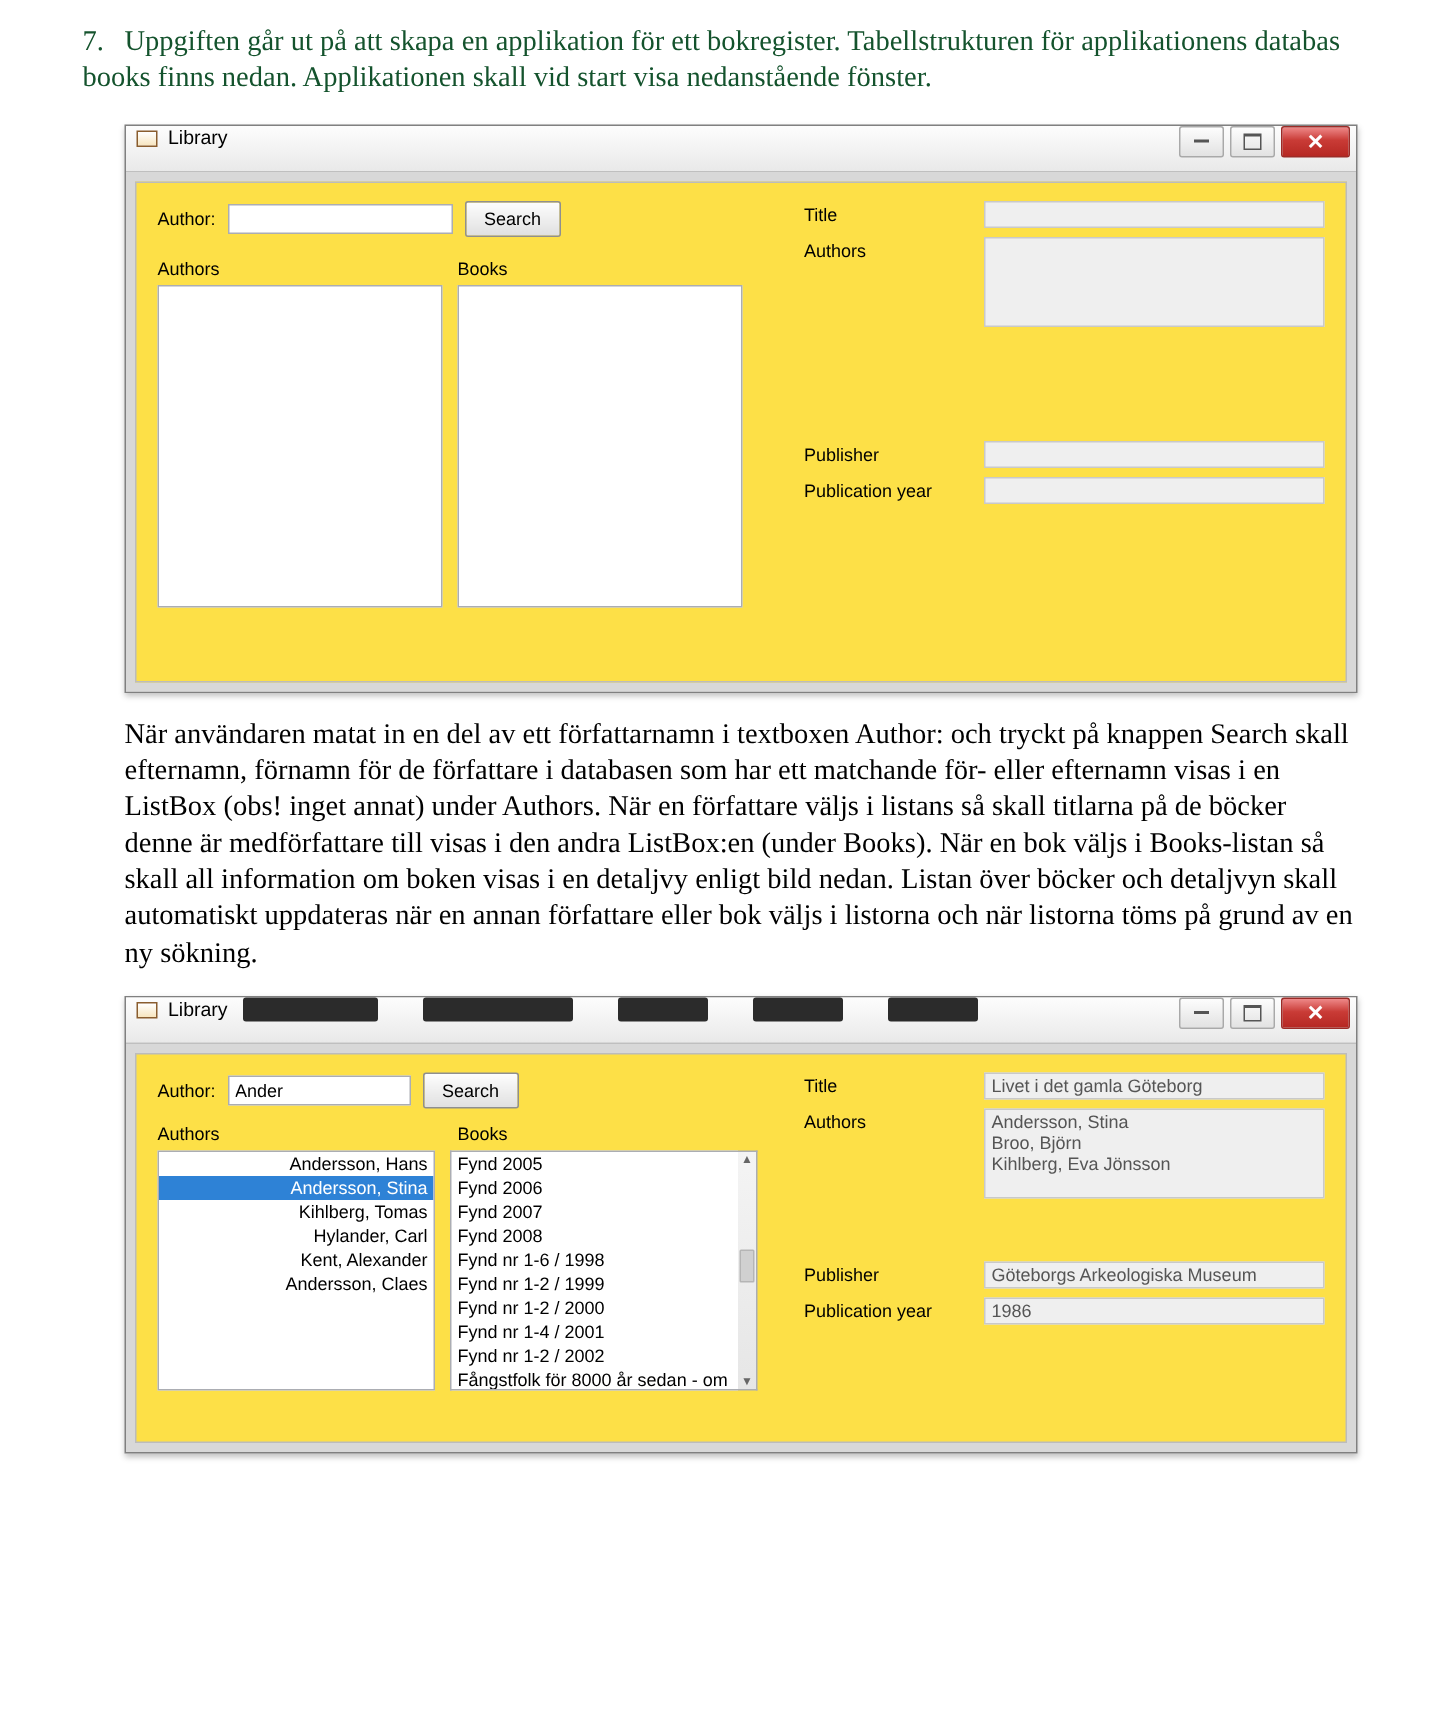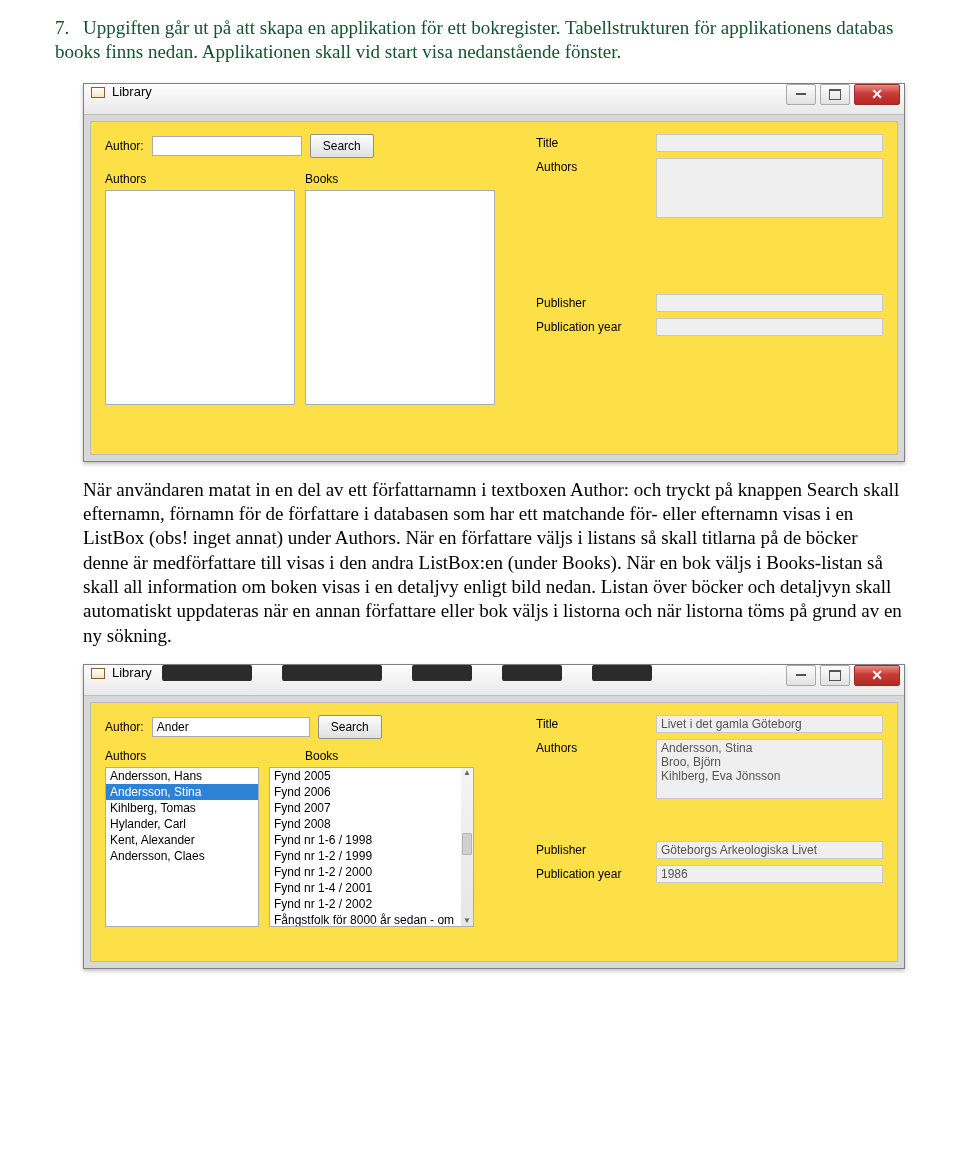--- a/index.html
+++ b/index.html
@@ -42,25 +42,25 @@
   .w1 .lists{display:flex;margin-top:4px;gap:10px;}
   .w1 .lists .lbox{width:190px;height:215px;}
   .w1 .rrow{display:flex;align-items:flex-start;margin-bottom:6px;}
   .w1 .rrow .rolabel{width:120px;padding-top:2px;}
   .w1 .rrow .robox{flex:1;}
   
   .w2 .client{height:230px;}
   .w2 .left{position:absolute;left:14px;top:12px;width:400px;}
   .w2 .right{position:absolute;left:445px;top:12px;right:14px;}
   .w2 .searchrow{display:flex;align-items:center;gap:8px;}
-  .w2 .searchrow .tbox{width:158px;padding:2px 4px;font-size:12px;}
+  .w2 .searchrow .tbox{width:122px;padding:2px 4px;font-size:12px;}
   .w2 .labels2{display:flex;margin-top:10px;}
   .w2 .labels2 .a{width:200px;}
   .w2 .lists{display:flex;margin-top:4px;gap:10px;}
-  .w2 .lists .lbox.a{width:154px;height:160px;}
+  .w2 .lists .lbox.a{width:185px;height:160px;text-align:right;}
   .w2 .lists .bookwrap{display:flex;width:205px;height:160px;}
   .w2 .lists .lbox.b{width:192px;height:160px;border-right:none;}
   .w2 .sbar{width:13px;height:160px;border:1px solid #abadb3;border-left:none;background:linear-gradient(#f4f4f4,#e6e6e6);box-sizing:border-box;display:flex;flex-direction:column;align-items:center;justify-content:space-between;font-size:8px;color:#666;}
   .w2 .sbar .ar{line-height:1;padding:1px 0;}
   .w2 .sbar .track{flex:1;width:100%;position:relative;}
   .w2 .sbar .thumb{position:absolute;left:1px;right:1px;top:40%;height:20px;background:#d0d0d0;border:1px solid #b5b5b5;border-radius:1px;}
   .w2 .rrow{display:flex;align-items:flex-start;margin-bottom:6px;}
   .w2 .rrow .rolabel{width:120px;padding-top:2px;}
   .w2 .rrow .robox{flex:1;}
 </style>
@@ -207,21 +207,21 @@
             <span class="rolabel">Authors</span>
             <div class="robox tall" id="w2-detail-authors">
                 <div>Andersson, Stina</div>
                 <div>Broo, Björn</div>
                 <div>Kihlberg, Eva Jönsson</div>
               </div>
           </div>
           <div style="height:36px;"></div>
           <div class="rrow">
             <span class="rolabel">Publisher</span>
-            <div class="robox">Göteborgs Arkeologiska Livet</div>
+            <div class="robox">Göteborgs Arkeologiska Museum</div>
           </div>
           <div class="rrow">
             <span class="rolabel">Publication year</span>
             <div class="robox">1986</div>
           </div>
         </div>
       </div>
     </div>
   </div>
 

